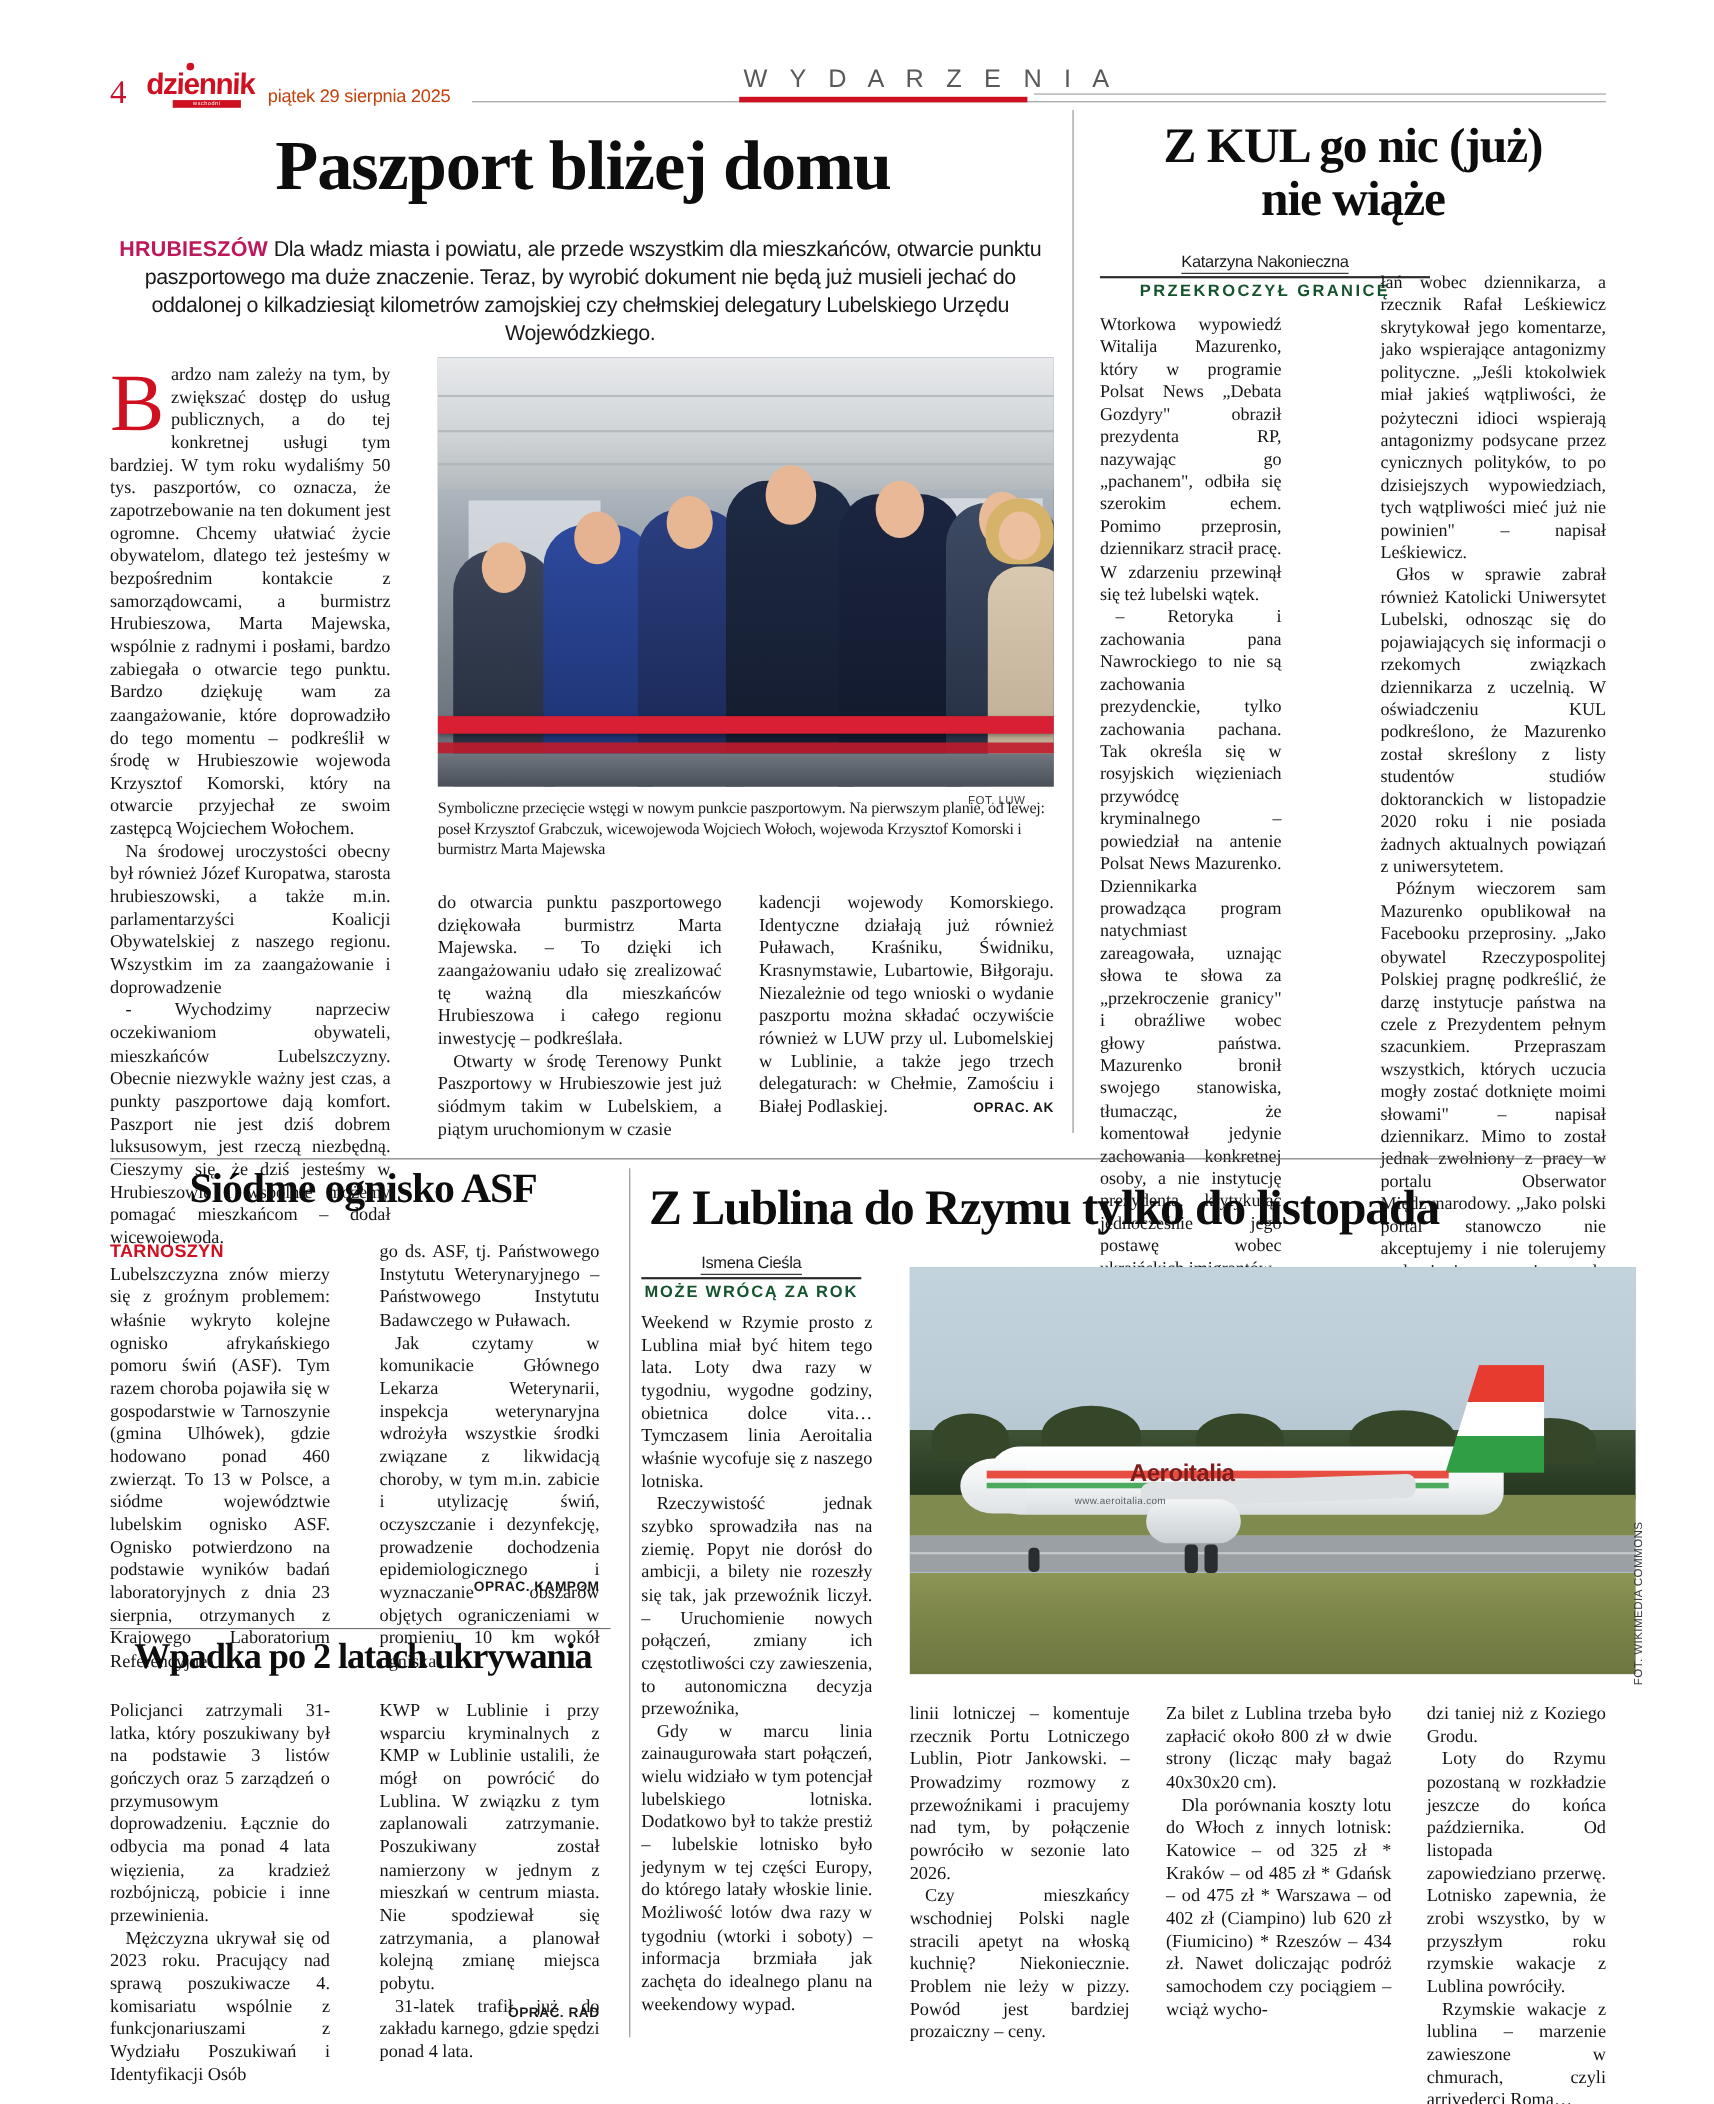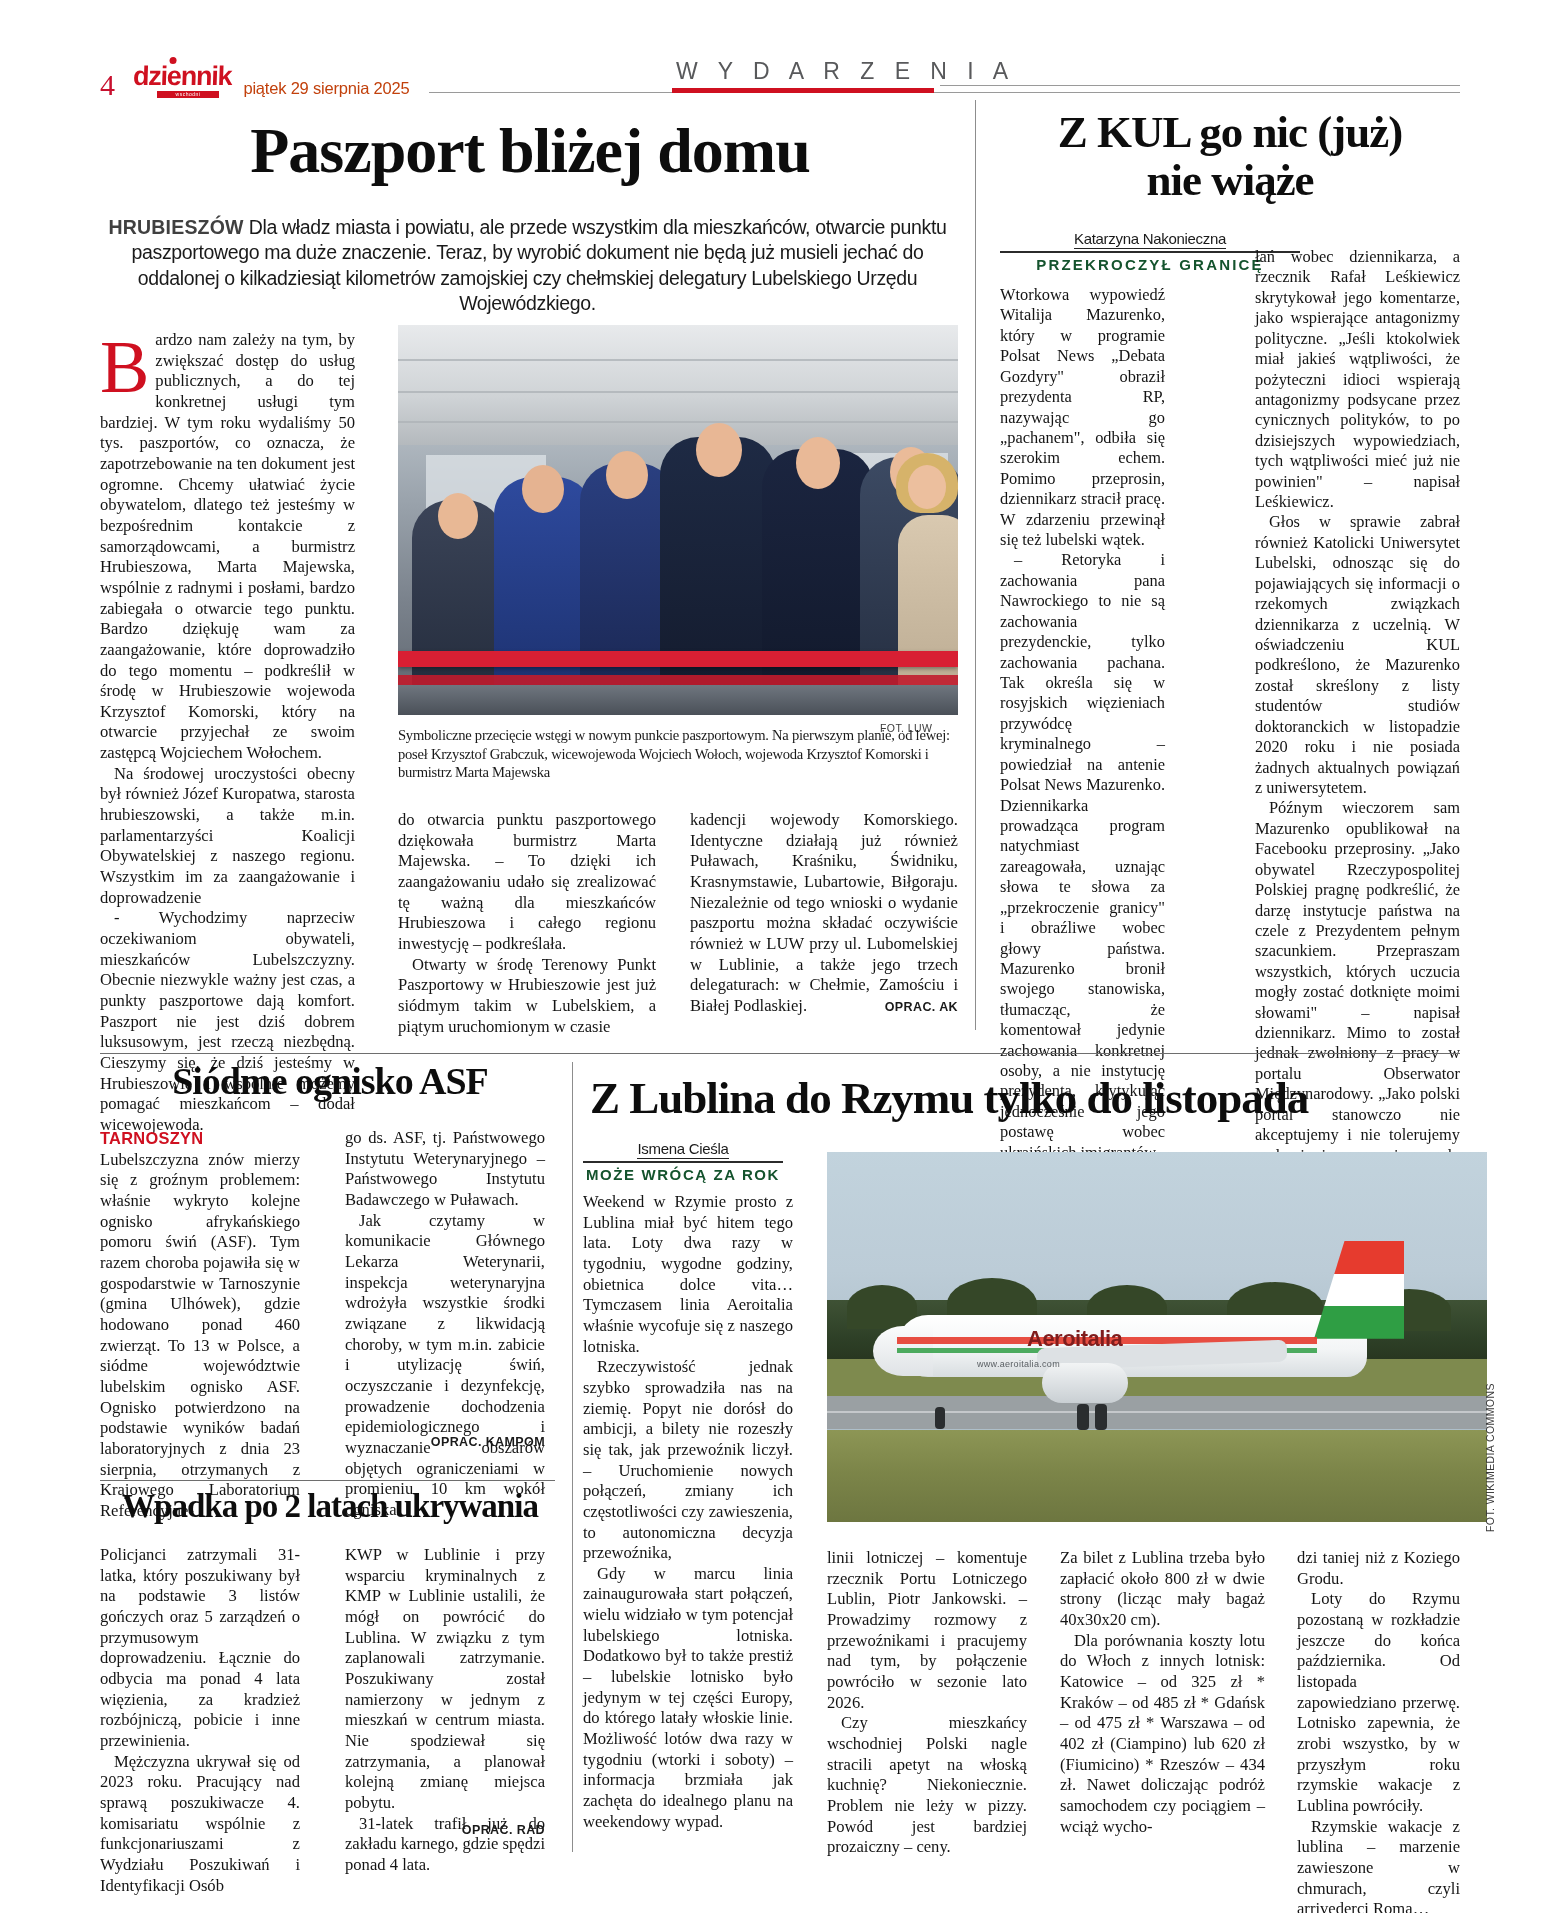--- a/index.html
+++ b/index.html
@@ -86,21 +86,21 @@
   }
 
   
   .lead{
     position:absolute;
     font-family:"Liberation Sans",sans-serif;
     font-size:19.5px;line-height:1.30;
     text-align:center;color:#1a1a1a;
     letter-spacing:-0.35px;
   }
-  .lead .city{color:#404040;font-weight:bold;letter-spacing:0.2px;}
+  .lead .city{color:#be185d;font-weight:bold;letter-spacing:0.2px;}
 
   
   .col{
     position:absolute;
     font-family:"Liberation Serif",serif;
     font-size:16.6px;
     line-height:1.245;
     text-align:justify;
     color:#141414;
     hyphens:auto;

